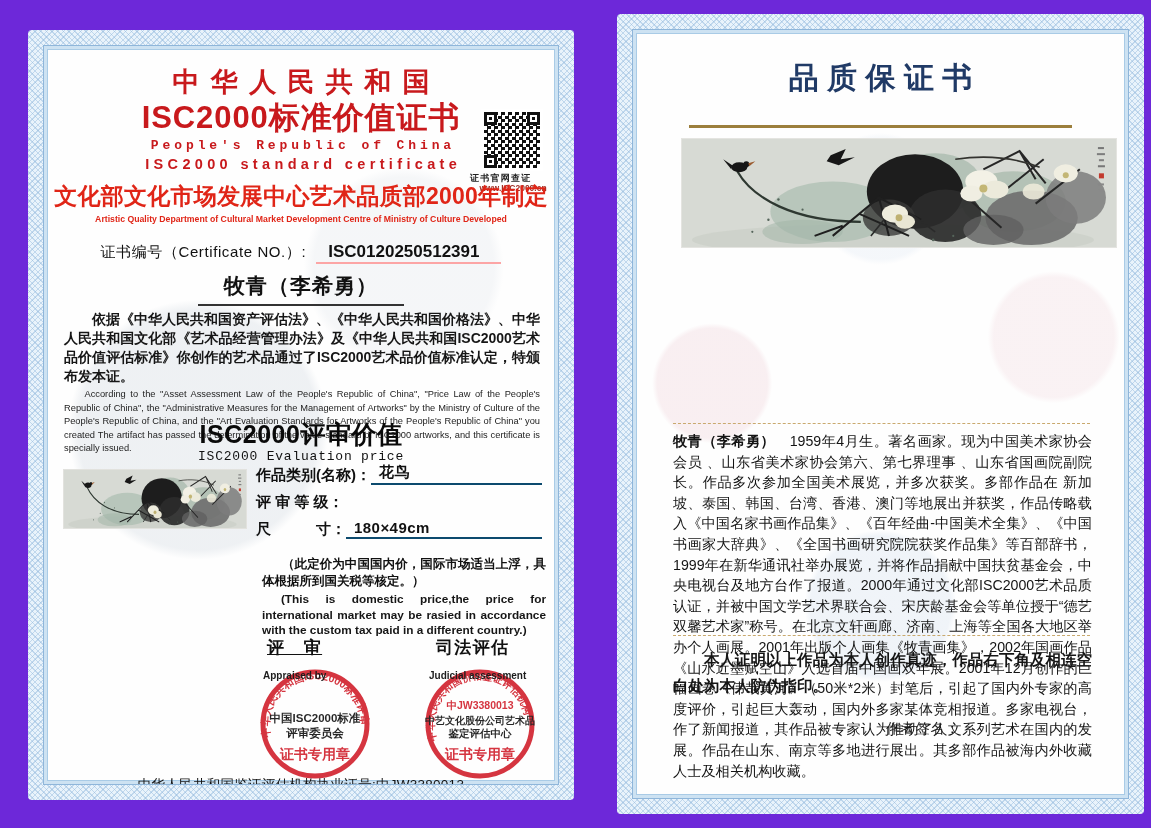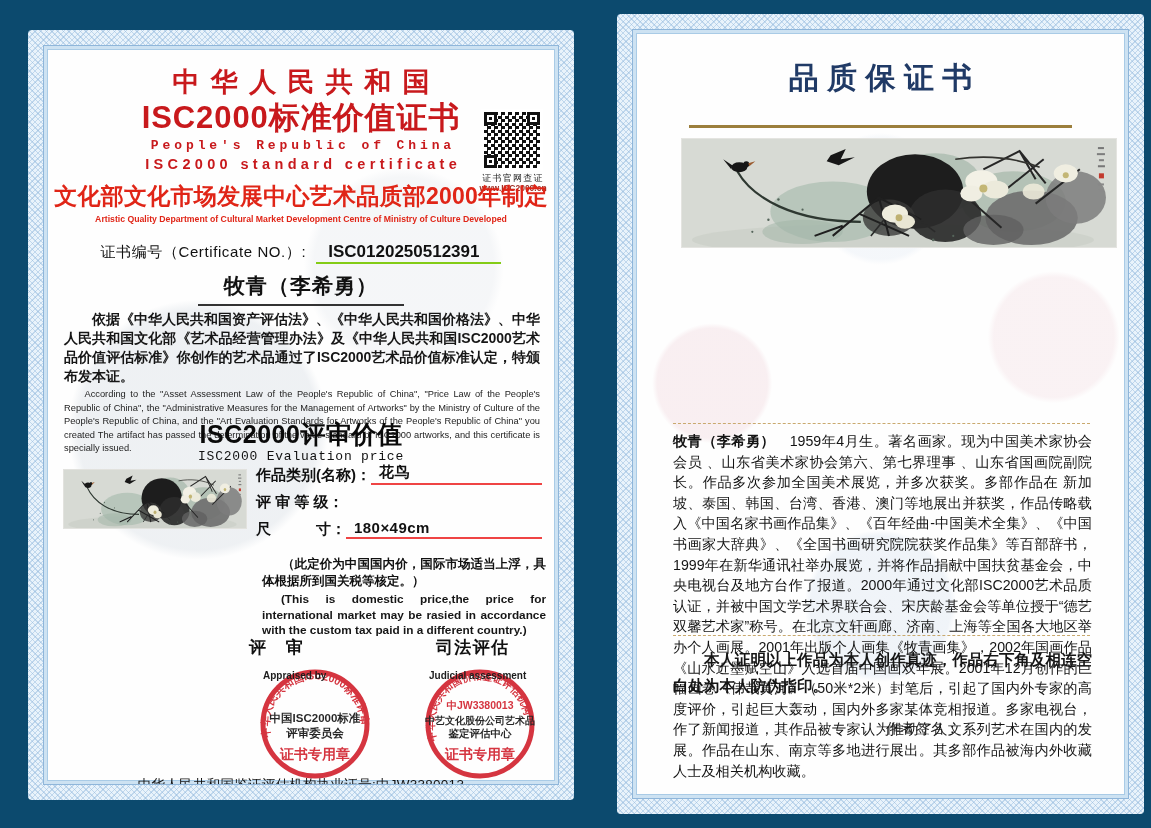--- a/index.html
+++ b/index.html
@@ -1,18 +1,18 @@
 <!DOCTYPE html>
 <html><head>
 <meta charset="utf-8">
 <style>
   * { margin:0; padding:0; box-sizing:border-box; }
   html,body { width:1151px; height:828px; background:#ffffff; overflow:hidden;
     font-family:"Liberation Sans","DejaVu Sans",sans-serif; }
-  .page { position:relative; width:1151px; height:828px; background:#0c4a6e; }
+  .page { position:relative; width:1151px; height:828px; background:#6d28d9; }
 
   
   .cert { position:absolute; padding:15px;
     background:
       repeating-linear-gradient(45deg, rgba(141,181,219,.45) 0 1px, transparent 1px 4px),
       repeating-linear-gradient(-45deg, rgba(141,181,219,.45) 0 1px, transparent 1px 4px),
       #e9f3fb;
     border-radius:4px; }
   .frame { position:relative; width:100%; height:100%;
     border:1px solid #8fb6da; box-shadow: inset 0 0 0 3px #cde2f2, inset 0 0 0 4px #a9cbe6;
@@ -40,51 +40,51 @@
   .title-en2 { top:110px; font-size:14.5px; letter-spacing:.30em; padding-left:.30em; }
   .issuer-cn { top:135px; font-size:23px; color:#e02517; font-weight:bold; letter-spacing:.01em; }
   .issuer-en { top:168px; font-size:8.7px; color:#e02517; font-weight:bold; }
 
   .qr { left:440px; top:66px; width:56px; height:56px; background:
       repeating-conic-gradient(#111 0 25%, #fff 0 50%) 0 0/7px 7px,#fff;
       outline:3px solid #fff; }
   .qr .finder { position:absolute; width:13px; height:13px; border:3px solid #111; background:#fff; }
   .qr .finder::after { content:""; position:absolute; inset:2px; background:#111; }
   .qr .f1 { left:0; top:0; } .qr .f2 { right:0; top:0; } .qr .f3 { left:0; bottom:0; }
-  .qr-cap1 { left:426px; top:126px; width:86px; text-align:center; font-size:9px; color:#222; font-weight:normal; letter-spacing:.14em;}
+  .qr-cap1 { left:426px; top:126px; width:86px; text-align:left; font-size:9px; color:#222; font-weight:bold; letter-spacing:.14em;}
   .qr-cap2 { left:426px; top:137px; width:86px; text-align:center; font-size:8.5px; color:#a03026; font-weight:bold; }
 
   .certno { top:196px; font-size:15px; color:#111; }
   .certno .lbl { letter-spacing:.04em; }
-  .certno .val { font-size:17px; font-weight:bold; border-bottom:2px solid #84cc16; padding:0 22px 1px 12px; margin-left:10px; }
+  .certno .val { font-size:17px; font-weight:bold; border-bottom:2px solid #fca5a5; padding:0 22px 1px 12px; margin-left:10px; }
   .artist { top:226px; }
   .artist span { display:inline-block; font-size:21px; font-weight:bold; color:#111;
       border-bottom:2px solid #333; padding:0 26px 4px 26px; letter-spacing:.05em; }
   .stmt-cn { left:20px; right:18px; top:264px; font-size:14px; line-height:19px;
       font-weight:bold; color:#161616; text-align:justify; text-indent:2em; }
   .stmt-en { left:20px; right:18px; top:342px; font-size:9.3px; line-height:13.6px;
       color:#232323; text-align:justify; text-indent:2.2em; }
 
   .eval-title { top:372px; font-size:25px; font-weight:bold; color:#0a0a0a; letter-spacing:.02em; }
   .eval-sub   { top:403px; font-size:13px; font-family:"Liberation Mono","DejaVu Sans Mono",monospace; color:#111; letter-spacing:.06em; }
 
   .thumb { left:20px; top:424px; width:182px; height:58px; box-shadow:0 0 0 1px #e2e2de; }
   .fields { left:212px; top:421px; right:16px; }
   .frow { display:flex; align-items:flex-end; margin-bottom:9px; height:18px; }
   .frow .flbl { font-size:15px; font-weight:bold; color:#111; white-space:pre; }
   .frow .fval { flex:1; font-size:15px; font-weight:bold; color:#111;
-      border-bottom:2px solid #ef4444; padding:0 0 1px 8px; letter-spacing:.03em; }
+      border-bottom:2px solid #0c4a6e; padding:0 0 1px 8px; letter-spacing:.03em; }
 
   .pnote-cn { left:218px; right:12px; top:510px; font-size:12.5px; line-height:17px;
       font-weight:bold; color:#111; text-align:justify; text-indent:1.6em; }
   .pnote-en { left:218px; right:12px; top:546px; font-size:11.8px; line-height:15.5px;
       font-weight:bold; color:#161616; text-align:justify; text-indent:1.6em; }
 
   .sec-lbl { font-size:17px; font-weight:bold; color:#111; letter-spacing:.08em; }
-  .lbl-appraise { left:205px; top:590px; }
+  .lbl-appraise { left:223px; top:590px;text-decoration:underline; }
   .lbl-judicial { left:392px; top:590px; }
   .seal { width:124px; height:124px; opacity:.93; }
   .seal-l { left:209px; top:616px; }
   .seal-r { left:374px; top:616px; }
   .seal-en { font-size:10px; font-weight:bold; color:#1c1c1c; z-index:3; }
   .seal-en-l { left:219px; top:624px; }
   .seal-en-r { left:385px; top:624px; }
   .footer-l { top:730px; font-size:13.5px; color:#111; letter-spacing:.02em; }
 
   

